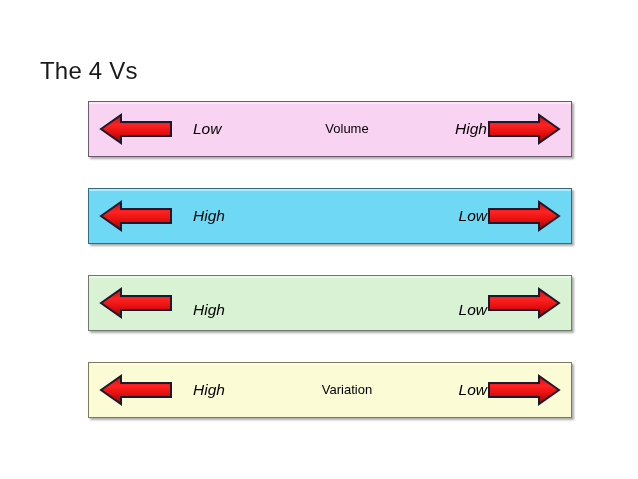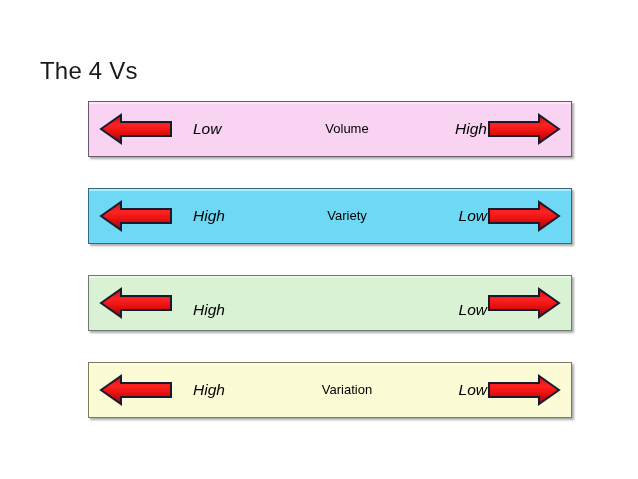--- a/index.html
+++ b/index.html
@@ -149,23 +149,20 @@
           <stop offset="0%" stop-color="#c21111"></stop>
           <stop offset="35%" stop-color="#ff2222"></stop>
           <stop offset="62%" stop-color="#e81010"></stop>
           <stop offset="100%" stop-color="#8f0707"></stop>
         </linearGradient>
       </defs>
       <polygon points="2,17 22,3 22,10 72,10 72,24 22,24 22,31" fill="url(#gl1)" stroke="#1a1a2e" stroke-width="2" stroke-linejoin="miter"></polygon>
     </svg>
 
     <div class="lbl lbl-side lbl-left">High</div>
-    <div class="lbl lbl-center lbl-center-pos">
-      <span>Variety</span>
-    </div>
     <div class="lbl lbl-side lbl-right">Low</div>
 
     <svg class="arrow arrow-right" viewBox="0 0 74 34">
       <defs>
         <linearGradient id="gr1" x1="0" y1="0" x2="0" y2="1">
           <stop offset="0%" stop-color="#c21111"></stop>
           <stop offset="35%" stop-color="#ff2222"></stop>
           <stop offset="62%" stop-color="#e81010"></stop>
           <stop offset="100%" stop-color="#8f0707"></stop>
         </linearGradient>

